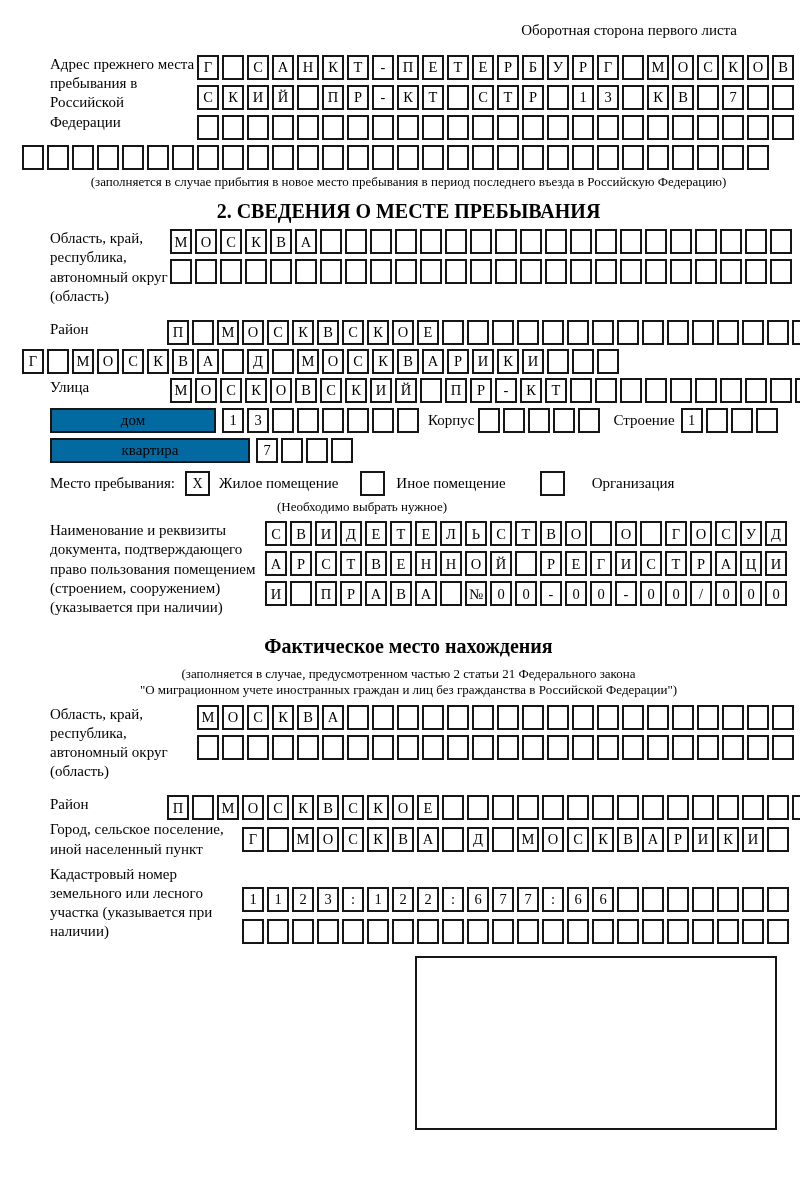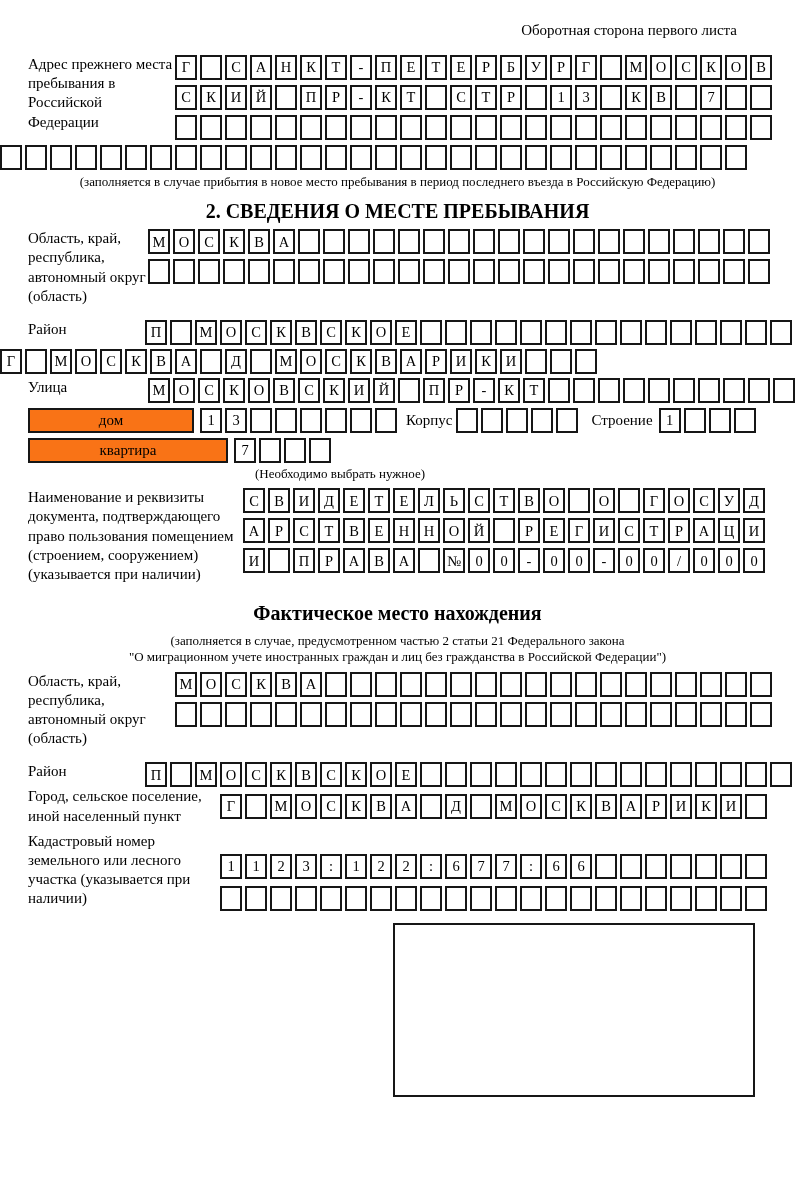--- a/index.html
+++ b/index.html
@@ -1,40 +1,40 @@
 <!DOCTYPE html>
 <html><head>
 <meta charset="utf-8">
 <style>
   html,body{margin:0;padding:0;background:#fff;}
   body{
     width:800px;height:1180px;
     font-family:"Liberation Serif","DejaVu Serif",serif;
     color:#000;overflow:hidden;position:relative;
   }
-  .page{padding:4px 5px 0 0;}
+  .page{padding:4px 5px 0 22px;}
   .hdr{
     text-align:right;padding:18px 58px 0 0;font-size:15px;
   }
   .frow{display:flex;align-items:flex-start;margin-top:10px;}
   .lbl{font-size:15px;line-height:1.28;box-sizing:border-box;padding-left:28px;flex:none;}
   .rows{display:flex;flex-direction:column;gap:5px;flex:none;}
   .boxrow{display:flex;flex:none;}
   .cell{
     width:18px;height:21px;border:2px solid #161616;margin-right:3px;
     display:flex;align-items:center;justify-content:center;
     font-size:14.5px;line-height:1;flex:none;background:#fff;
   }
   .caption{font-size:13px;line-height:1.25;}
   .cap-center{text-align:center;}
   .cap-left{padding-left:30px;margin-top:4px;}
   .sec-title{font-weight:bold;font-size:20px;text-align:center;margin-top:10px;}
   .fieldbox{
     border:2px solid #161616;height:21px;display:flex;align-items:center;
-    justify-content:center;font-size:15px;flex:none;background:#f97316;margin-right:6px;
+    justify-content:center;font-size:15px;flex:none;background:#0369a1;margin-right:6px;
   }
   .inl-lbl{font-size:15px;line-height:25px;flex:none;}
   .cb{
     width:21px;height:21px;border:2px solid #161616;display:flex;align-items:center;
     justify-content:center;font-size:14px;flex:none;background:#fff;
   }
   .stayrow{display:flex;align-items:center;margin-top:8px;padding-left:28px;}
   .markbox{
     border:2px solid #161616;width:358px;height:170px;margin:12px 0 0 393px;background:#fff;
   }
@@ -350,20 +350,29 @@
   <div class="frow" style="margin-top:5px;padding-left:28px;">
     <div class="fieldbox" style="width:196px;">квартира</div>
     <div class="boxrow">
         <div class="cell">7</div>
         <div class="cell"></div>
         <div class="cell"></div>
         <div class="cell"></div>
       </div>
   </div>
 
+  <div class="stayrow">
+    <span class="inl-lbl">Место пребывания:</span>
+    <span class="cb" style="margin-left:10px;">X</span>
+    <span class="inl-lbl" style="margin-left:9px;">Жилое помещение</span>
+    <span class="cb" style="margin-left:22px;"></span>
+    <span class="inl-lbl" style="margin-left:11px;">Иное помещение</span>
+    <span class="cb" style="margin-left:34px;"></span>
+    <span class="inl-lbl" style="margin-left:27px;">Организация</span>
+  </div>
   <div class="caption" style="width:420px;margin-left:130px;text-align:center;margin-top:3px;">(Необходимо выбрать нужное)</div>
 
   <div class="frow" style="margin-top:6px;">
     <div class="lbl" style="width:243px;">Наименование и реквизиты документа, подтверждающего право пользования помещением (строением, сооружением) (указывается при наличии)</div>
     <div class="rows">
       <div class="boxrow">
           <div class="cell">С</div>
           <div class="cell">В</div>
           <div class="cell">И</div>
           <div class="cell">Д</div>

